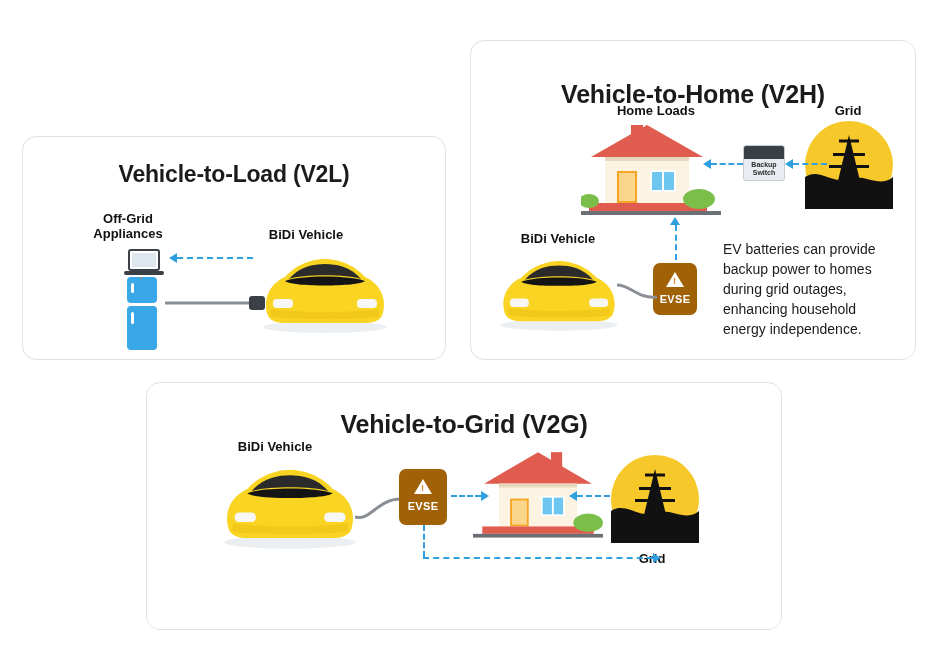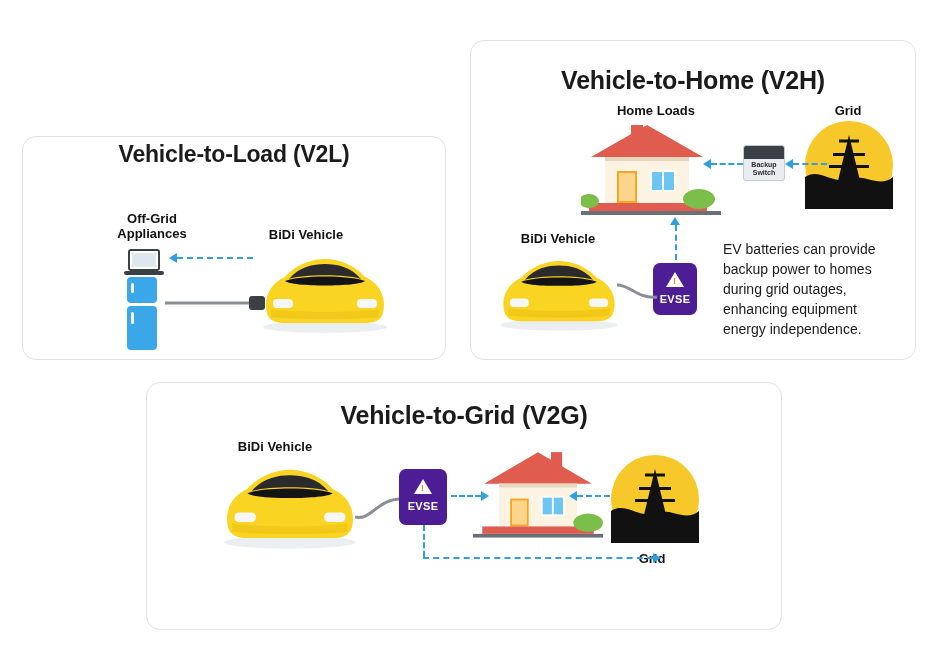--- a/index.html
+++ b/index.html
@@ -26,23 +26,23 @@
   #panel-v2h { left: 470px; top: 40px;  width: 446px; height: 320px; }
   #panel-v2g { left: 146px; top: 382px; width: 636px; height: 248px; }
 
   .panel-title {
     text-align: center;
     font-size: 23px;
     font-weight: bold;
     color: #1b1b1b;
     letter-spacing: -0.2px;
   }
-  #panel-v2l .panel-title { margin-top: 4px; }
-  #panel-v2h .panel-title { margin-top: 25px; font-size: 25px; }
-  #panel-v2g .panel-title { margin-top: 18px; font-size: 25px; }
+  #panel-v2l .panel-title { margin-top: 24px; }
+  #panel-v2h .panel-title { margin-top: 39px; font-size: 25px; }
+  #panel-v2g .panel-title { margin-top: 27px; font-size: 25px; }
 
   .panel-sub {
     text-align: center;
     font-size: 14px;
     color: #222;
     margin-top: 8px;
   }
   .label {
     position: absolute;
     font-size: 13px;
@@ -81,21 +81,21 @@
     position: absolute;
     width: 0; height: 0;
   }
   .ah-left  { border-top: 5px solid transparent; border-bottom: 5px solid transparent; border-right: 8px solid #2f9fe0; }
   .ah-right { border-top: 5px solid transparent; border-bottom: 5px solid transparent; border-left: 8px solid #2f9fe0; }
   .ah-up    { border-left: 5px solid transparent; border-right: 5px solid transparent; border-bottom: 8px solid #2f9fe0; }
 
   
   .evse {
     position: absolute;
-    background: #4c1d95;
+    background: #a16207;
     border-radius: 7px;
     color: #fff;
     text-align: center;
     box-sizing: border-box;
   }
   .evse .evse-text {
     font-size: 11px;
     font-weight: bold;
     letter-spacing: 0.3px;
   }
@@ -140,21 +140,21 @@
     color: #2b2b2b;
     padding: 2px 0 3px 0;
   }
 </style>
 </head>
 <body>
 
 <div class="panel" id="panel-v2l">
   <div class="panel-title">Vehicle-to-Load (V2L)</div>
 
-  <div class="label" style="left:74px; top:74px; width:110px;">
+  <div class="label" style="left:50px; top:74px; width:110px;">
     <span>Off-Grid</span><br>
     <span>Appliances</span>
   </div>
   <div class="label" style="left:218px; top:90px; width:130px;">BiDi Vehicle</div>
 
   <div class="art" style="left:100px; top:112px;">
     <svg width="44" height="30" viewBox="0 0 44 30">
       <rect x="6" y="1" width="30" height="20" rx="2" fill="#fff" stroke="#3b4046" stroke-width="2"></rect>
       <rect x="9" y="4" width="24" height="14" fill="#dfe7ee"></rect>
       <rect x="1" y="22" width="40" height="4" rx="2" fill="#3b4046"></rect>
@@ -263,21 +263,21 @@
       <ellipse cx="70" cy="80" rx="62" ry="6" fill="#eceff1"></ellipse>
       <path d="M12 66 C8 50 16 36 30 30 C42 16 60 12 70 12 C80 12 98 16 110 30 C124 36 132 50 128 66 C126 74 118 76 110 76 L30 76 C22 76 14 74 12 66 Z" fill="#f9d422"></path>
       <path d="M34 32 C44 20 58 17 70 17 C82 17 96 20 106 32 C92 27 48 27 34 32 Z" fill="#2b2b2b"></path>
       <path d="M30 34 C44 28 96 28 110 34 C104 40 36 40 30 34 Z" fill="#141414"></path>
       <rect x="18" y="52" width="20" height="9" rx="4" fill="#f7f7f7"></rect>
       <rect x="102" y="52" width="20" height="9" rx="4" fill="#f7f7f7"></rect>
       <path d="M16 62 C40 66 100 66 124 62 L124 70 C100 73 40 73 16 70 Z" fill="#f2c91a"></path>
     </svg>
   </div>
 
-  <div class="desc" style="left:252px; top:198px; width:178px;">EV batteries can provide backup power to homes during grid outages, enhancing equipment energy independence.</div>
+  <div class="desc" style="left:252px; top:198px; width:178px;">EV batteries can provide backup power to homes during grid outages, enhancing household energy independence.</div>
 </div>
 
 <div class="panel" id="panel-v2g">
   <div class="panel-title">Vehicle-to-Grid (V2G)</div>
 
   <div class="label" style="left:58px; top:56px; width:140px;">BiDi Vehicle</div>
   <div class="label" style="left:460px; top:168px; width:90px;">Grid</div>
 
   <div class="art" style="left:68px; top:74px;">
     <svg width="150" height="96" viewBox="0 0 140 90">

